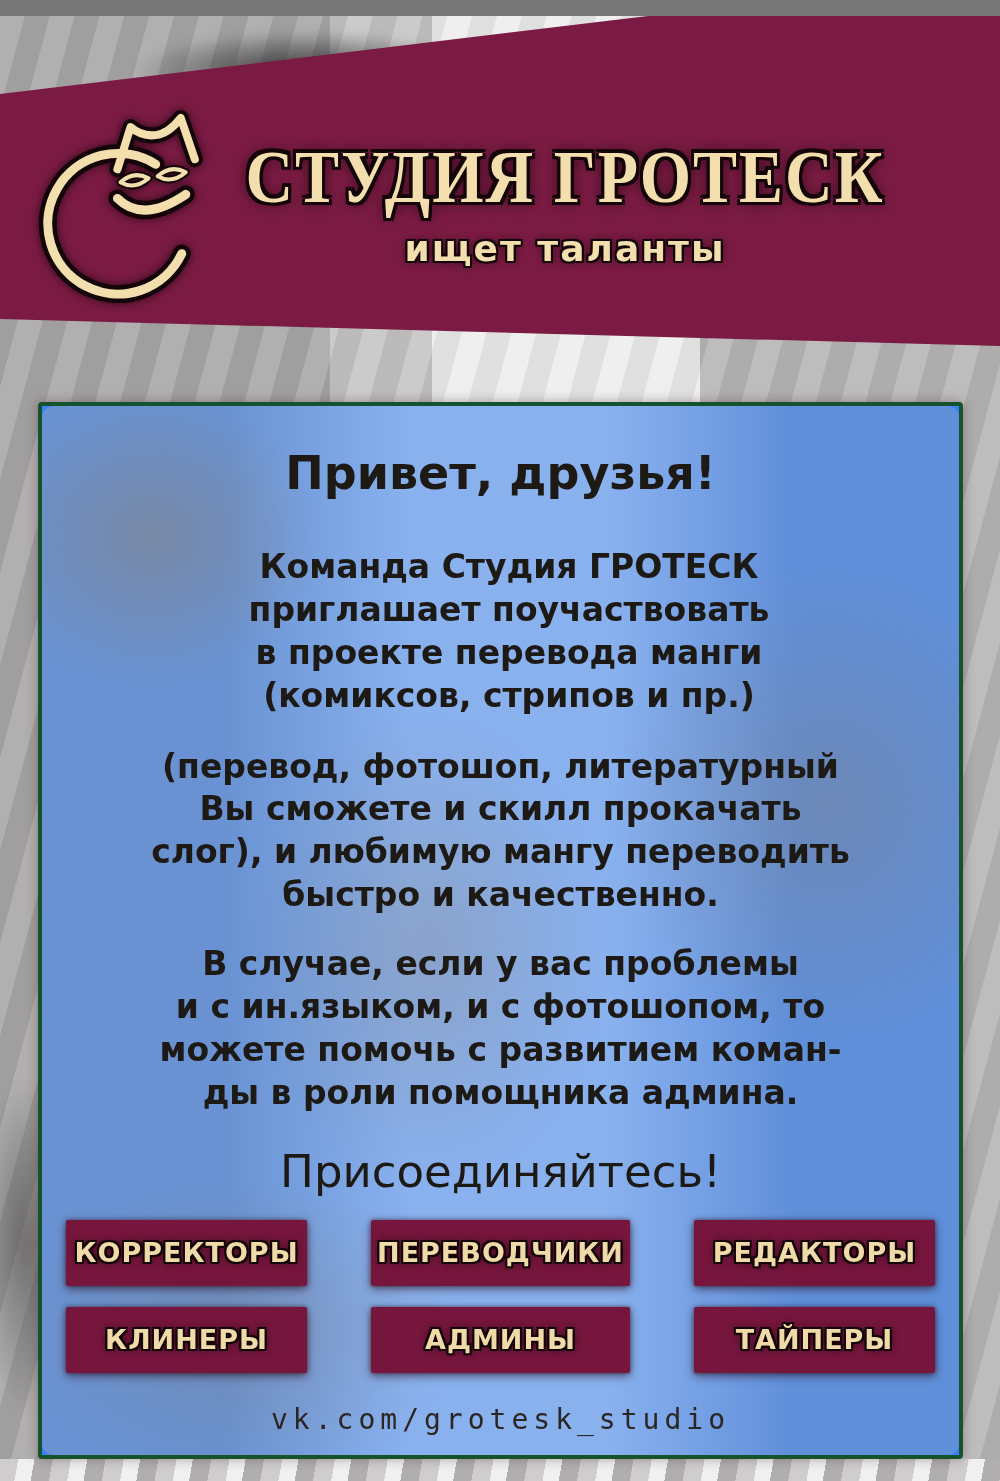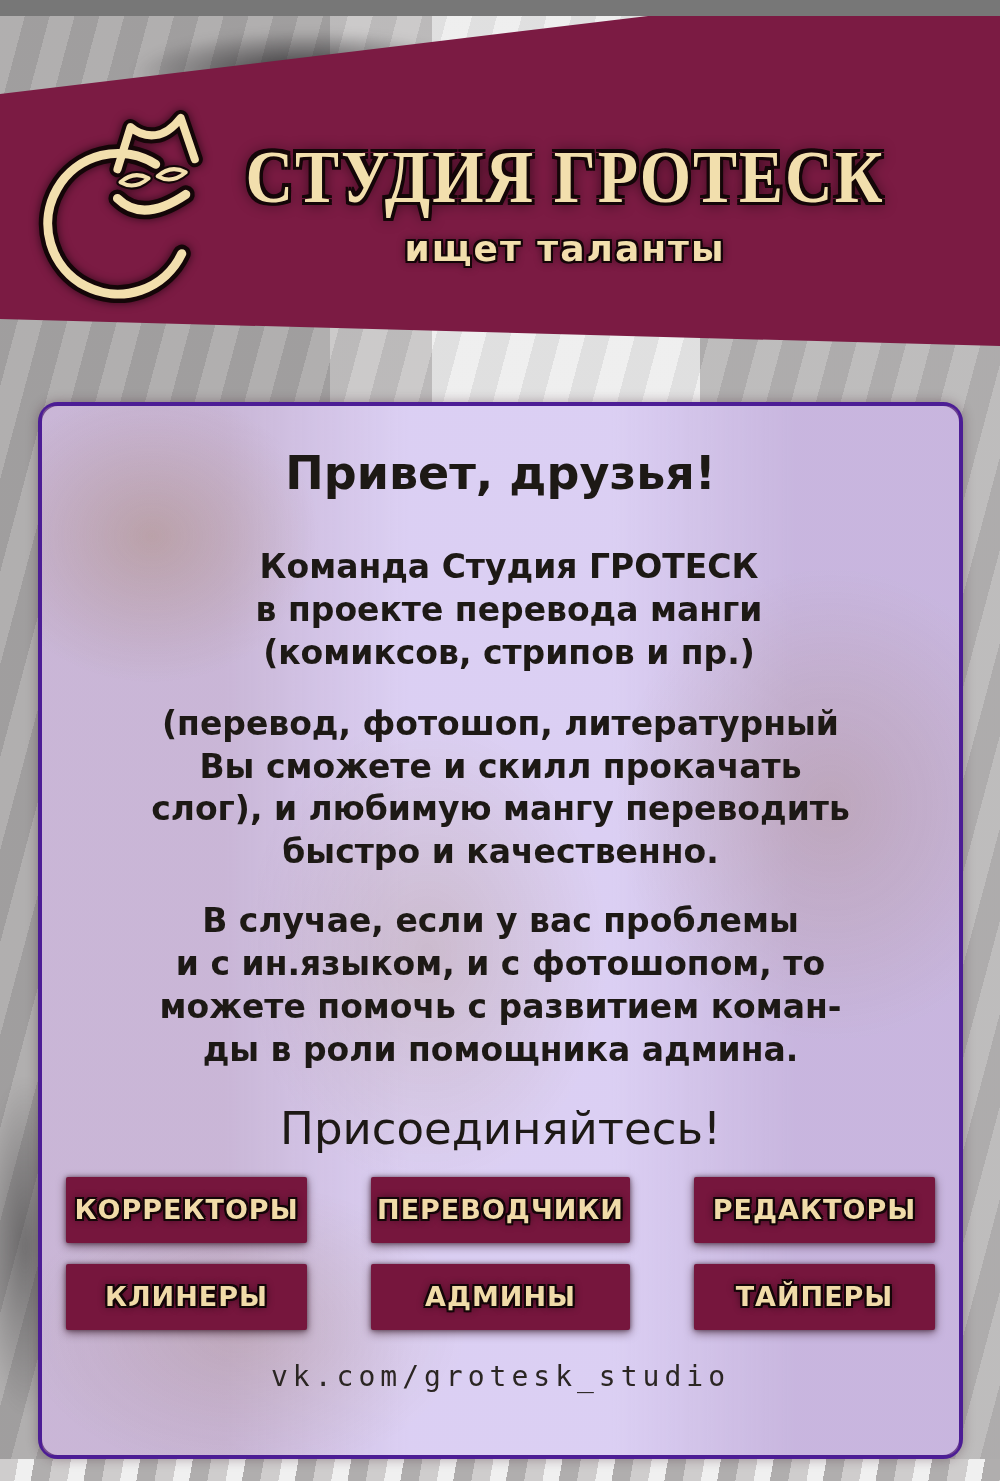--- a/index.html
+++ b/index.html
@@ -67,21 +67,21 @@
     margin-top:22px; font-weight:bold; font-size:36px; letter-spacing:2px; color:#f2dfad;
     text-shadow:
       -2px -2px 0 #140608, 2px -2px 0 #140608, -2px 2px 0 #140608, 2px 2px 0 #140608,
       -2px 0 0 #140608, 2px 0 0 #140608, 0 -2px 0 #140608, 0 2px 0 #140608,
       0 0 10px rgba(12,2,7,.85);
   }
 
   
   .panel {
     position:absolute; left:38px; top:386px; width:917px; height:1049px;
-    background:#c4b5fd; border:4px solid #4c1d95; border-radius:20px;
+    background:#3b82f6; border:4px solid #14532d; border-radius:4px;
     box-shadow:0 0 12px rgba(55,18,33,.35);
   }
   .panel-art {
     position:absolute; inset:0; border-radius:12px;
     background:
       radial-gradient(ellipse 240px 210px at 110px 130px, rgba(151,112,62,.30), transparent 70%),
       radial-gradient(ellipse 300px 330px at 86% 38%, rgba(151,112,62,.22), transparent 72%),
       radial-gradient(ellipse 260px 340px at 42% 52%, rgba(140,102,55,.20), transparent 70%),
       radial-gradient(ellipse 320px 210px at 22% 88%, rgba(140,102,55,.18), transparent 70%),
       linear-gradient(90deg, rgba(214,186,128,.30) 0 20%, rgba(255,248,228,.40) 40% 62%, rgba(214,186,128,.24) 82% 100%);
@@ -151,20 +151,21 @@
   </header>
 
   <section class="panel">
     <div class="panel-art"></div>
     <div class="panel-content">
 
       <h1 class="greeting" style="margin:0">Привет, друзья!</h1>
 
       <div class="para para-1">
         <div>Команда Студия ГРОТЕСК</div>
+        <div>приглашает поучаствовать</div>
         <div>в проекте перевода манги</div>
         <div>(комиксов, стрипов и пр.)</div>
       </div>
 
       <div class="para para-2">
         <div>(перевод, фотошоп, литературный</div>
         <div>Вы сможете и скилл прокачать</div>
         <div>слог), и любимую мангу переводить</div>
         <div>быстро и качественно.</div>
       </div>

